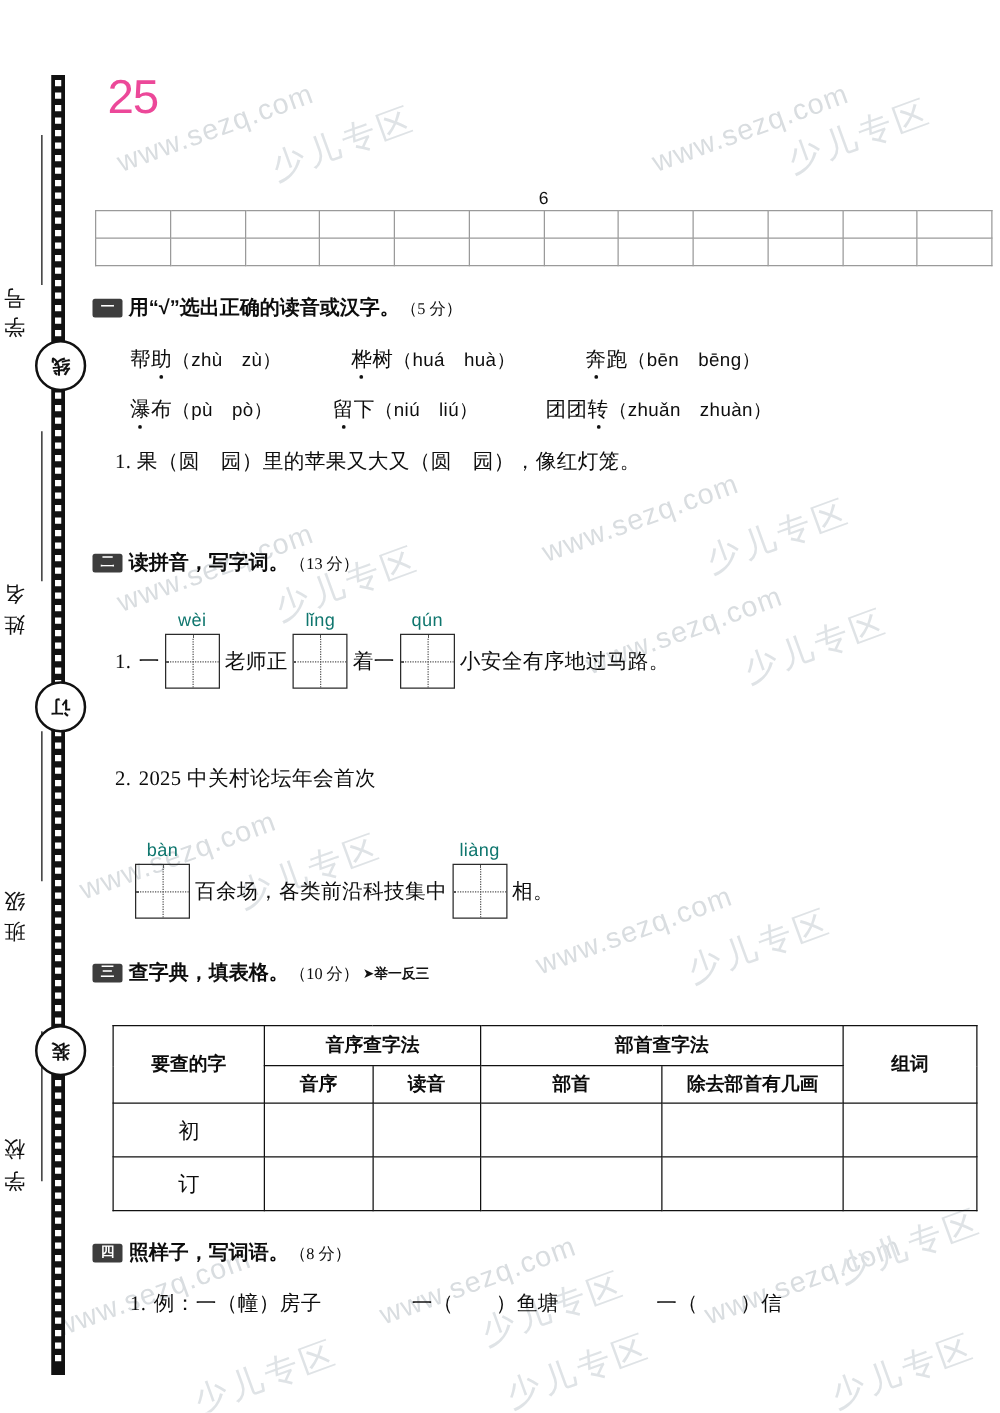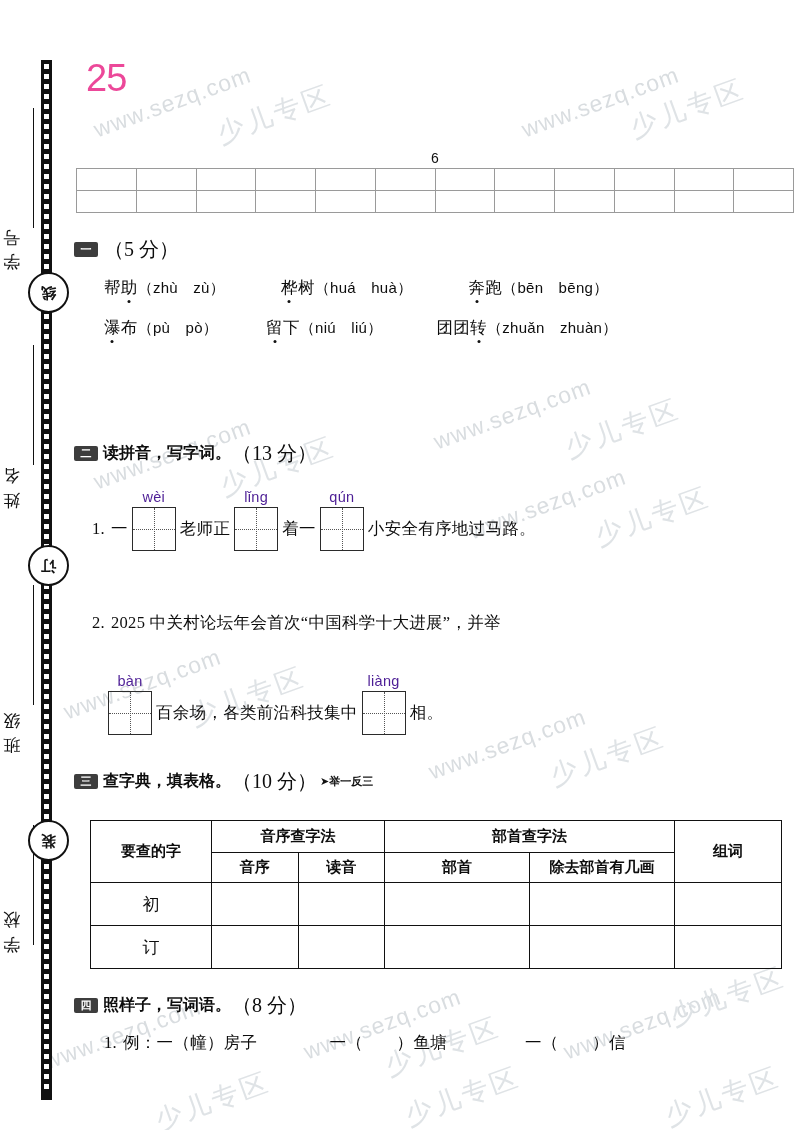--- a/index.html
+++ b/index.html
@@ -85,21 +85,21 @@
     font-family:"Liberation Sans","DejaVu Sans",sans-serif;
     font-size:11px;font-weight:bold;border-radius:2px;
     margin-right:5px;flex:none;line-height:1;
   }
   .sec-title{
     font-family:"Liberation Sans","DejaVu Sans",sans-serif;
     font-size:16px;font-weight:bold;color:#0d0d0d;white-space:nowrap;
   }
   .sec-score{
     font-family:"Liberation Serif","DejaVu Serif",serif;
-    font-size:20px;font-weight:normal;margin-left:1px;
+    font-size:13px;font-weight:normal;margin-left:1px;
   }
   .sec-tag{
     font-family:"Liberation Sans","DejaVu Sans",sans-serif;
     font-size:11px;font-weight:bold;margin-left:3px;color:#111;
   }
 
   .qline{
     position:absolute;
     font-family:"Liberation Serif","DejaVu Serif",serif;
     font-size:16.5px;color:#0d0d0d;white-space:nowrap;letter-spacing:0.3px;
@@ -126,21 +126,21 @@
     content:"";position:absolute;top:50%;left:0;right:0;height:0;
     border-top:1px dotted #555;
   }
   .tzg-py{
     position:absolute;bottom:100%;left:0;width:100%;
     display:flex;margin-bottom:2px;
   }
   .tzg-py span{
     flex:1;text-align:center;
     font-family:"Liberation Sans","DejaVu Sans",sans-serif;
-    font-size:14.5px;color:#4c1d95;
+    font-size:14.5px;color:#0f766e;
   }
 
   
   .dict{
     position:absolute;left:20px;top:820px;width:692px;
     border-collapse:collapse;table-layout:fixed;
     font-family:"Liberation Sans","DejaVu Sans",sans-serif;
   }
   .dict th,.dict td{
     border:1px solid #111;text-align:center;color:#0d0d0d;
@@ -349,26 +349,28 @@
             <td></td>
             <td></td>
             <td></td>
             <td></td>
           </tr>
         </tbody>
       </table>
 
     <div class="sec" style="top:236px;">
       <span class="sec-badge">一</span>
+      <span class="sec-title">用“√”选出正确的读音或汉字。</span>
       <span class="sec-score">（5 分）</span>
     </div>
 
     <div class="qline" style="left:34px;top:277px;" id="choice-row-1"><span style="margin-right: 56px;"><span>帮</span><span class="dotted">助</span><span class="py">（zhù　zù）</span></span><span style="margin-right: 56px;"><span class="dotted">桦</span><span>树</span><span class="py">（huá　huà）</span></span><span style="margin-right: 0px;"><span class="dotted">奔</span><span>跑</span><span class="py">（bēn　bēng）</span></span></div>
     <div class="qline" style="left:34px;top:317px;" id="choice-row-2"><span style="margin-right: 48px;"><span class="dotted">瀑</span><span>布</span><span class="py">（pù　pò）</span></span><span style="margin-right: 54px;"><span class="dotted">留</span><span>下</span><span class="py">（niú　liú）</span></span><span style="margin-right: 0px;"><span>团</span><span>团</span><span class="dotted">转</span><span class="py">（zhuǎn　zhuàn）</span></span></div>
 
+    <div class="qline" style="left:22px;top:358px;">1. 果（圆　园）里的苹果又大又（圆　园），像红灯笼。</div>
 
     <div class="sec" style="top:440px;">
       <span class="sec-badge">二</span>
       <span class="sec-title">读拼音，写字词。</span>
       <span class="sec-score">（13 分）</span>
     </div>
 
     <div class="qline" style="left: 22px; top: 506px; height: 46px; display: flex; align-items: center;" id="py-line-1">
         <span style="margin-right: 6px;">1.</span>
         <span>一</span>
@@ -382,21 +384,20 @@
         <span>着一</span>
         <span style="position: relative; display: inline-block; vertical-align: middle; margin: 0px 4px;"><span class="tzg-py">
             <span>qún</span>
           </span><span class="tzg"><span class="cell"></span></span></span>
         <span>小</span>
         <span>安全有序地过马路。</span>
       </div>
     <div class="qline" style="left: 22px; top: 600px; height: 46px; display: flex; align-items: center;" id="py-line-2">
         <span style="margin-right: 6px;">2.</span>
         <span>2025 中关村论坛年会首次</span>
-        <span>“中国科学十大进展”，并举</span>
       </div>
     <div class="qline" style="left: 34px; top: 690px; height: 46px; display: flex; align-items: center;" id="py-line-3">
         <span style="position: relative; display: inline-block; vertical-align: middle; margin: 0px 4px;"><span class="tzg-py">
             <span>bàn</span>
           </span><span class="tzg"><span class="cell"></span></span></span>
         <span>百余场</span>
         <span>，各类前沿科技</span>
         <span>集中</span>
         <span style="position: relative; display: inline-block; vertical-align: middle; margin: 0px 4px;"><span class="tzg-py">
             <span>liàng</span>

